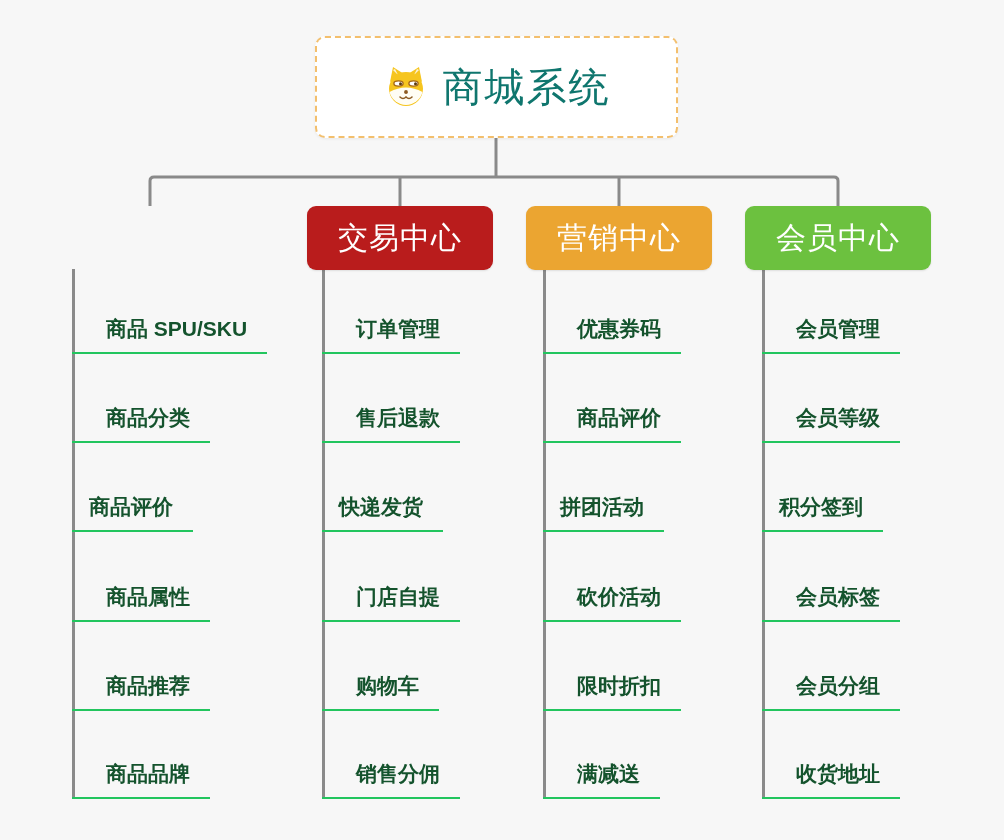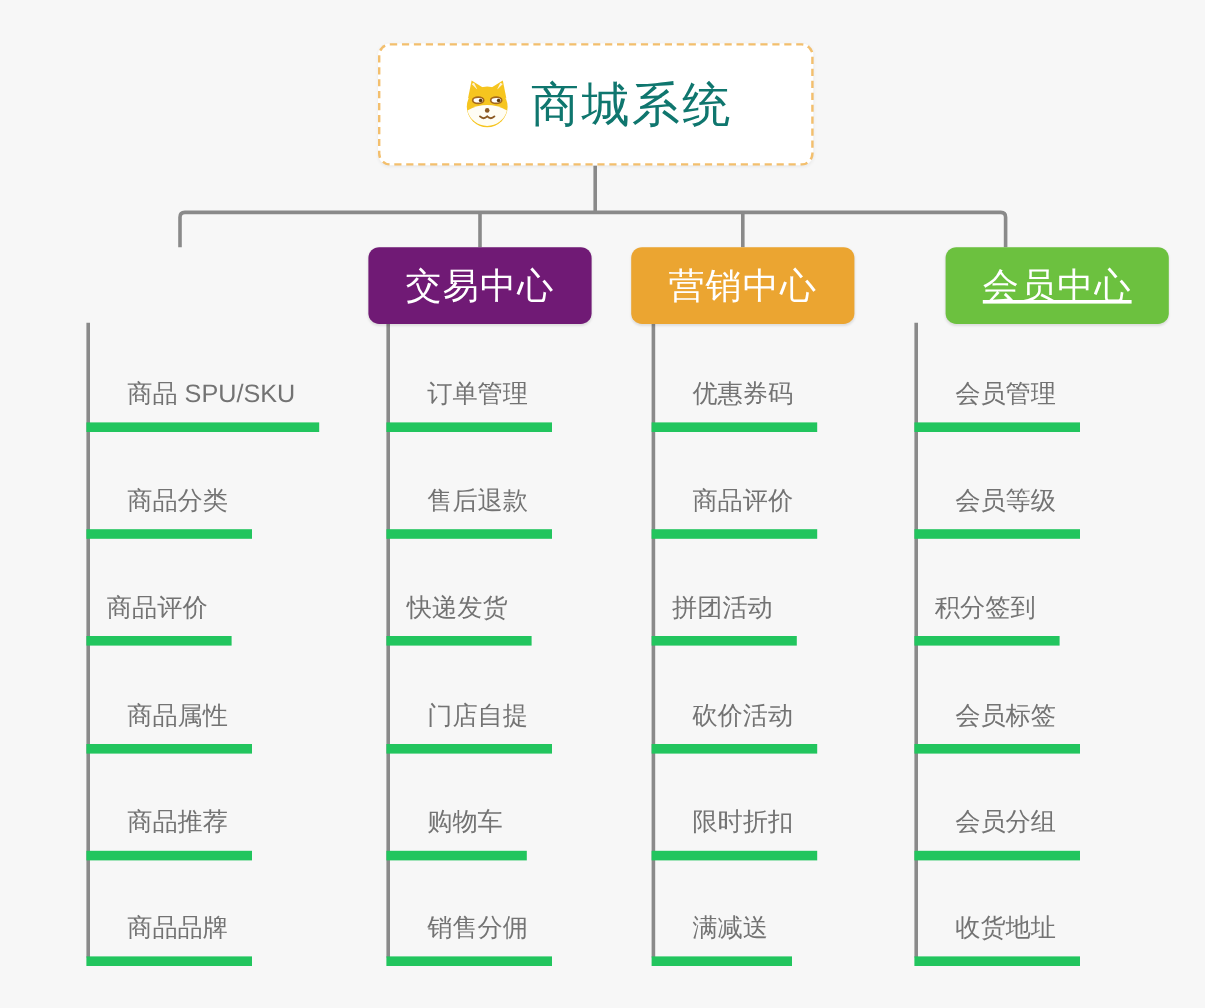--- a/index.html
+++ b/index.html
@@ -61,32 +61,33 @@
     color:#ffffff;
     font-size:30px;
     letter-spacing:1px;
     white-space:nowrap;
     box-shadow:0 1px 2px rgba(0,0,0,0.10);
     cursor:pointer;
   }
   .bx0{left:57px;}
   .bx1{left:307px;}
   .bx2{left:526px;text-align:center;}
-  .bx3{left:788px;text-decoration:underline;}
+  .bx3{left:745px;}
   
   .leaf{
     position:absolute;
     display:inline-block;
     font-size:21px;
     line-height:34px;
-    color:#737373;
+    color:#14532d;
     white-space:nowrap;
     padding:0 20px 6px 34px;
-    border-bottom:8px solid #22c55e;
+    border-bottom:2px solid #22c55e;
     cursor:pointer;
+    font-weight:bold;
   }
   .cx0{left:72px;}
   .cx1{left:322px;}
   .cx2{left:543px;}
   .cx3{left:762px;}
   .ry0{top:312px;}
   .ry1{top:401px;}
   .ry2{top:490px;padding-left:17px;}
   .ry3{top:580px;}
   .ry4{top:669px;}
@@ -120,21 +121,21 @@
       <ellipse cx="30.5" cy="17.5" rx="4.6" ry="2.6" fill="#ffffff" stroke="#a5691c" stroke-width="1.4"></ellipse>
       <circle cx="17.5" cy="17.7" r="1.5" fill="#5a3a0e"></circle>
       <circle cx="32.5" cy="17.7" r="1.5" fill="#5a3a0e"></circle>
       <path d="M21 26 Q23 28 25 26" fill="#8c5a23"></path>
       <circle cx="23" cy="26" r="1.9" fill="#8c5a23"></circle>
       <path d="M17 31 Q20 34 23 31 Q26 34 29 31" stroke="#8c5a23" stroke-width="1.6" fill="none" stroke-linecap="round"></path>
     </svg>
     <span class="root-title" style="color: #0f766e;">商城系统</span>
   </div>
 
-  <div class="branch bx1" style="background: #701a75;">交易中心</div>
+  <div class="branch bx1" style="background: #b91c1c;">交易中心</div>
   <div class="branch bx2" style="background: rgb(235, 165, 49);">营销中心</div>
   <div class="branch bx3" style="background: rgb(108, 193, 63);">会员中心</div>
 
   <div class="leaf cx0 ry0">商品 SPU/SKU</div>
   <div class="leaf cx0 ry1">商品分类</div>
   <div class="leaf cx0 ry2">商品评价</div>
   <div class="leaf cx0 ry3">商品属性</div>
   <div class="leaf cx0 ry4">商品推荐</div>
   <div class="leaf cx0 ry5">商品品牌</div>
 

